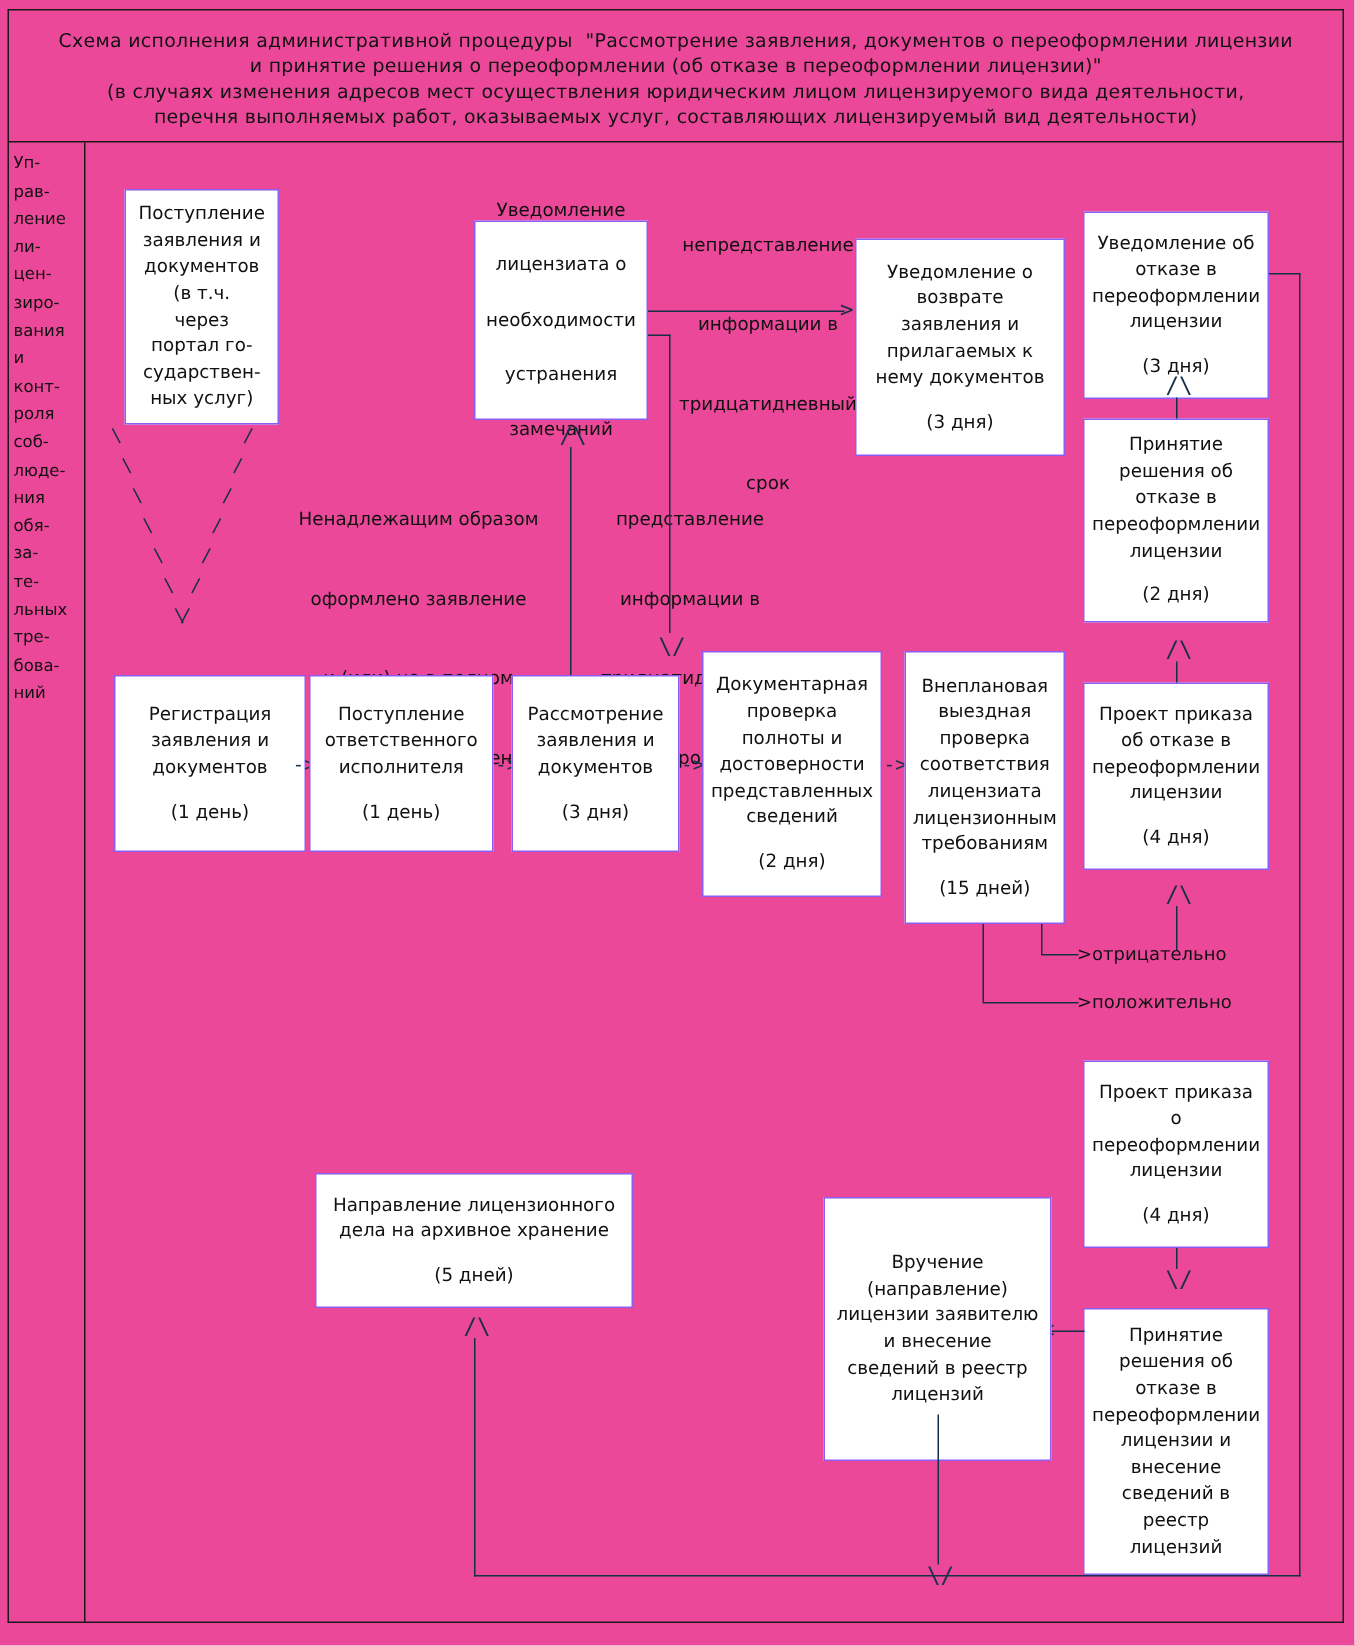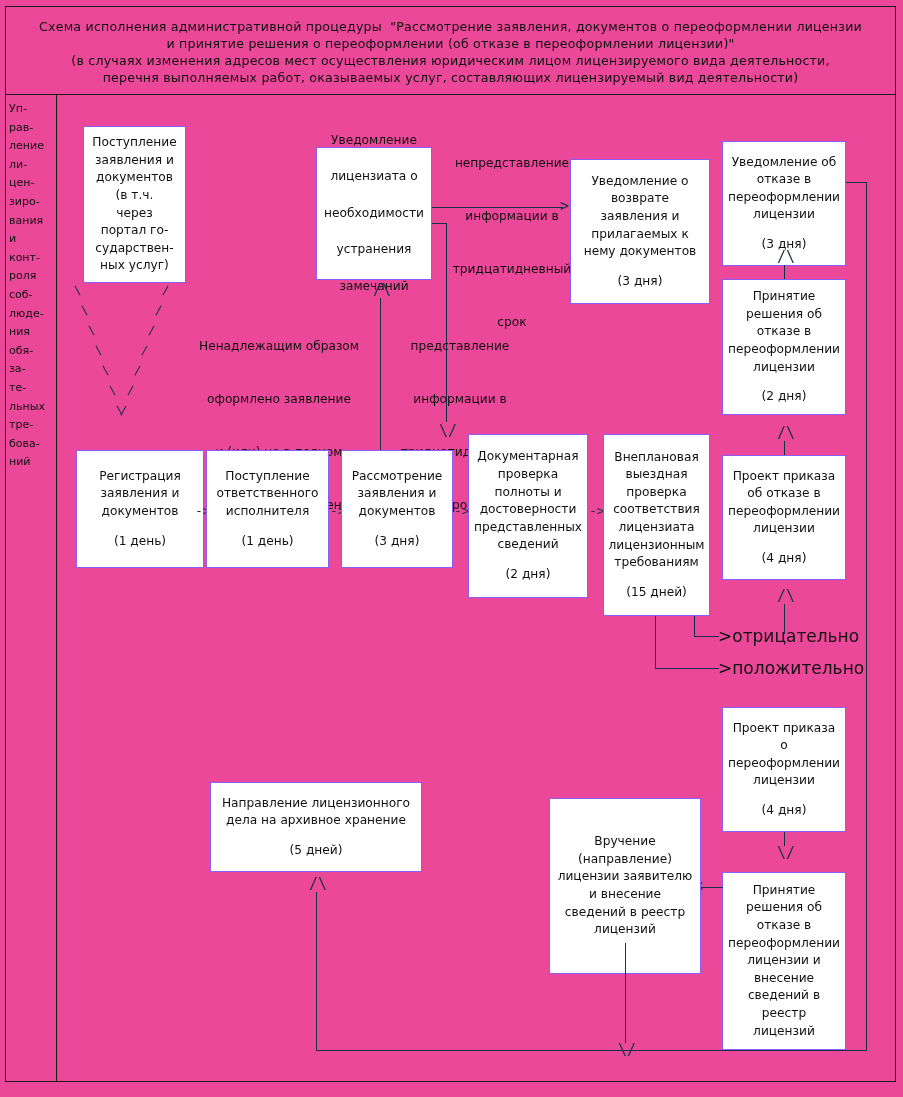--- a/index.html
+++ b/index.html
@@ -27,21 +27,21 @@
 
   .note{position:absolute;text-align:center;font-size:12.2px;line-height:17.6px;white-space:pre;}
   .note .ln{display:block;}
 
   .hline{position:absolute;height:0;border-top:1px solid #15314a;}
   .vline{position:absolute;width:0;border-left:1px solid #15314a;}
 
   .glyph{position:absolute;font-family:"DejaVu Sans Mono","Liberation Mono",monospace;
          font-size:15px;line-height:15px;color:#15314a;white-space:pre;}
 
-  .branch-label{position:absolute;font-size:17px;line-height:16px;white-space:pre;color:#111;}
+  .branch-label{position:absolute;font-size:12px;line-height:16px;white-space:pre;color:#111;}
 
   .vdash{position:absolute;}
   .vdash span{position:absolute;display:block;width:11px;height:0;border-top:1px solid #15314a;}
 </style>
 </head>
 <body>
 
 <div id="page">
 
   <div class="outer-frame"></div>

